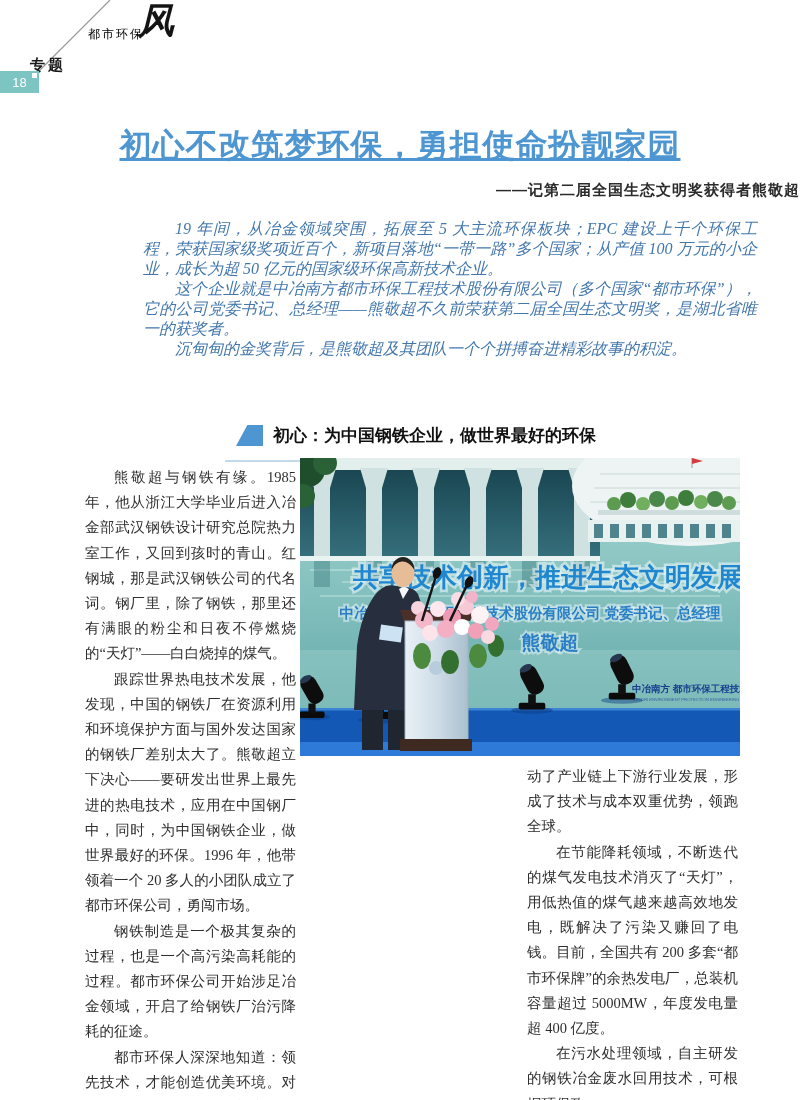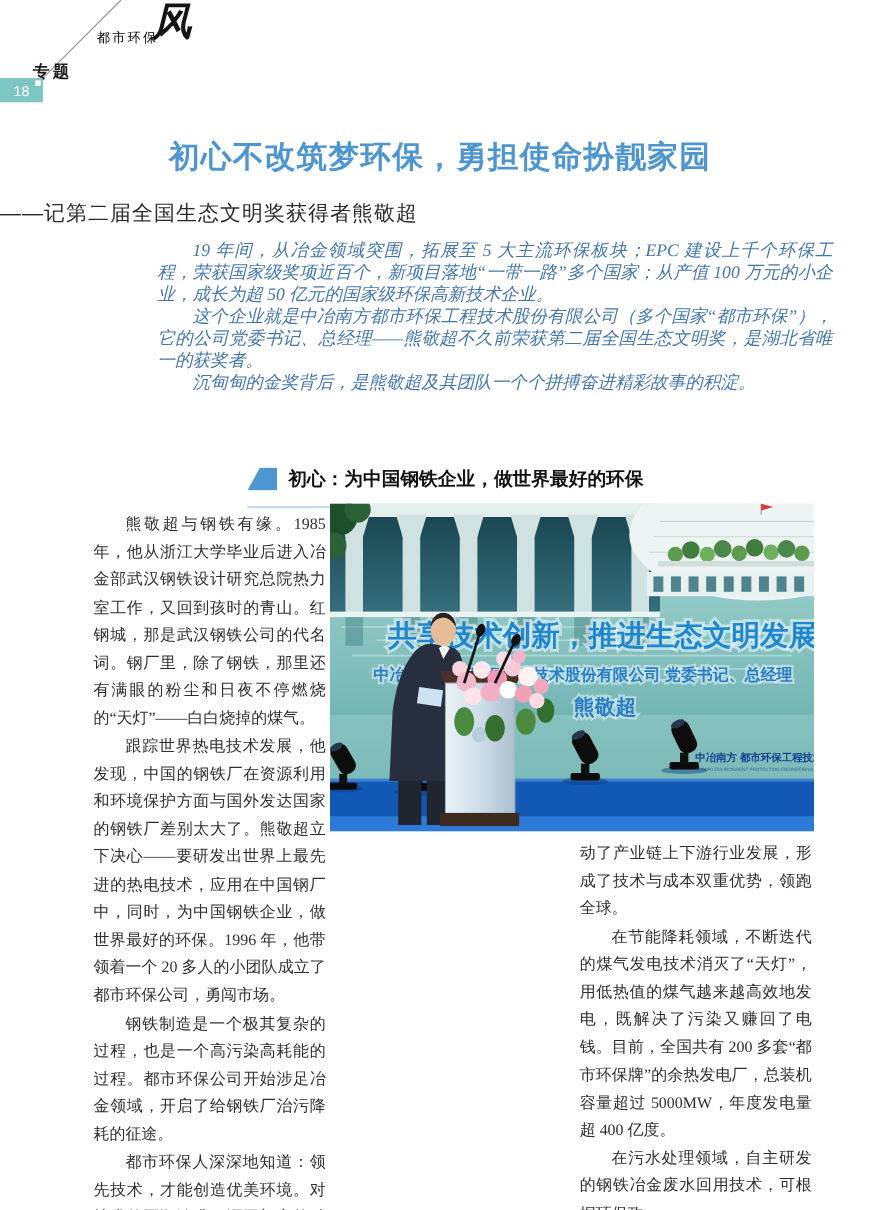--- a/index.html
+++ b/index.html
@@ -12,32 +12,32 @@
                color:#1a1a1a;letter-spacing:3px;margin-top:36px;}
   .mag-name{position:absolute;left:88px;top:26px;font-size:12px;color:#000000;letter-spacing:2px;}
   .mag-logo{position:absolute;left:138px;top:2px;font-size:36px;line-height:1;
             font-family:"DejaVu Serif",serif;font-style:italic;font-weight:bold;color:#141414;}
   .page-badge{position:absolute;left:0;top:71px;width:39px;height:22px;background:#7cc5c3;
               color:#ffffff;font-size:13px;display:flex;align-items:center;justify-content:center;}
   .page-badge .notch{position:absolute;right:2px;top:2px;width:5px;height:5px;background:#ffffff;}
 
   
   .title{position:absolute;left:0;top:124px;width:100%;margin:0;text-align:center;
-         font-size:28px;font-weight:800;color:#4e96d2;letter-spacing:1px;}
-  .subtitle{position:absolute;left:0;top:181px;width:100%;text-align:left;
-            font-size:19px;font-weight:400;color:#2b2b2b;letter-spacing:1px;}
+         font-size:32px;font-weight:800;color:#4e96d2;letter-spacing:1px;text-decoration:underline;}
+  .subtitle{position:absolute;left:0;top:181px;width:100%;text-align:right;
+            font-size:15px;font-weight:700;color:#2b2b2b;letter-spacing:1px;}
 
   
   .intro{position:absolute;left:95px;top:219px;width:614px;
          font-family:"Liberation Serif",serif;font-style:italic;
          color:#4377ac;font-size:16px;line-height:20px;text-align:justify;margin-left:48px;}
   .intro p{margin:0;text-indent:2em;}
 
   
-  .section-head{position:absolute;left:225px;top:424px;display:flex;align-items:center;gap:10px;}
+  .section-head{position:absolute;left:236px;top:424px;display:flex;align-items:center;gap:10px;}
   .sec-icon{display:inline-block;width:27px;height:21px;background:#4e96d2;
             clip-path:polygon(42% 0,100% 0,100% 100%,0 100%);}
   .sec-text{font-size:17px;font-weight:bold;color:#111111;}
   .sec-rule{position:absolute;left:225px;top:460px;width:512px;height:2px;background:#c3d9ec;}
 
   
   .col{position:absolute;width:211px;font-family:"Liberation Serif",serif;
        font-size:14.5px;line-height:25.2px;color:#2e2e2e;text-align:justify;}
   .col p{margin:0;text-indent:2em;}
   .col p.noind{text-indent:0;}

